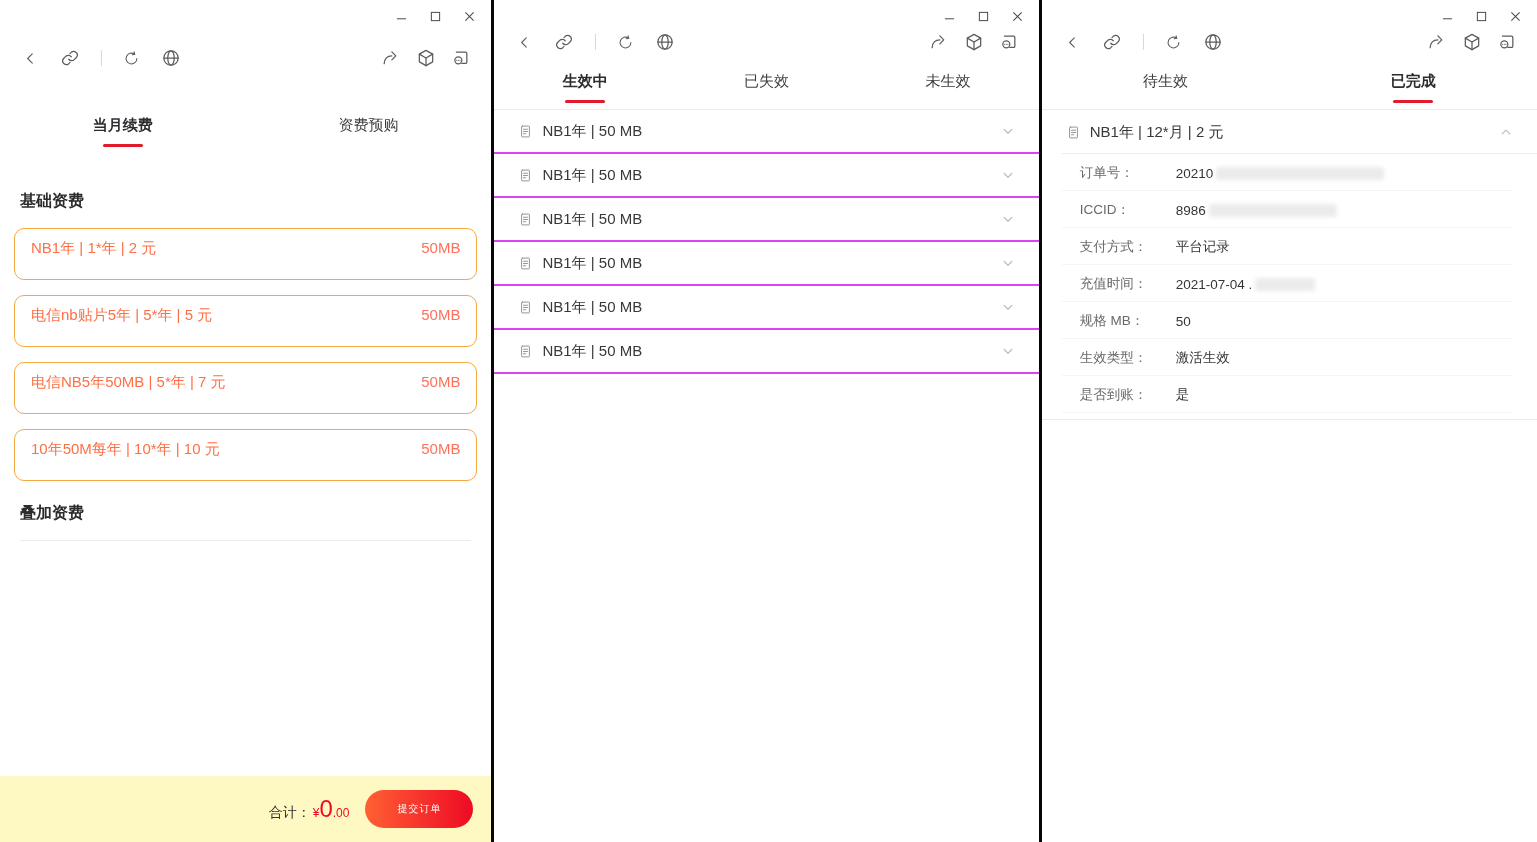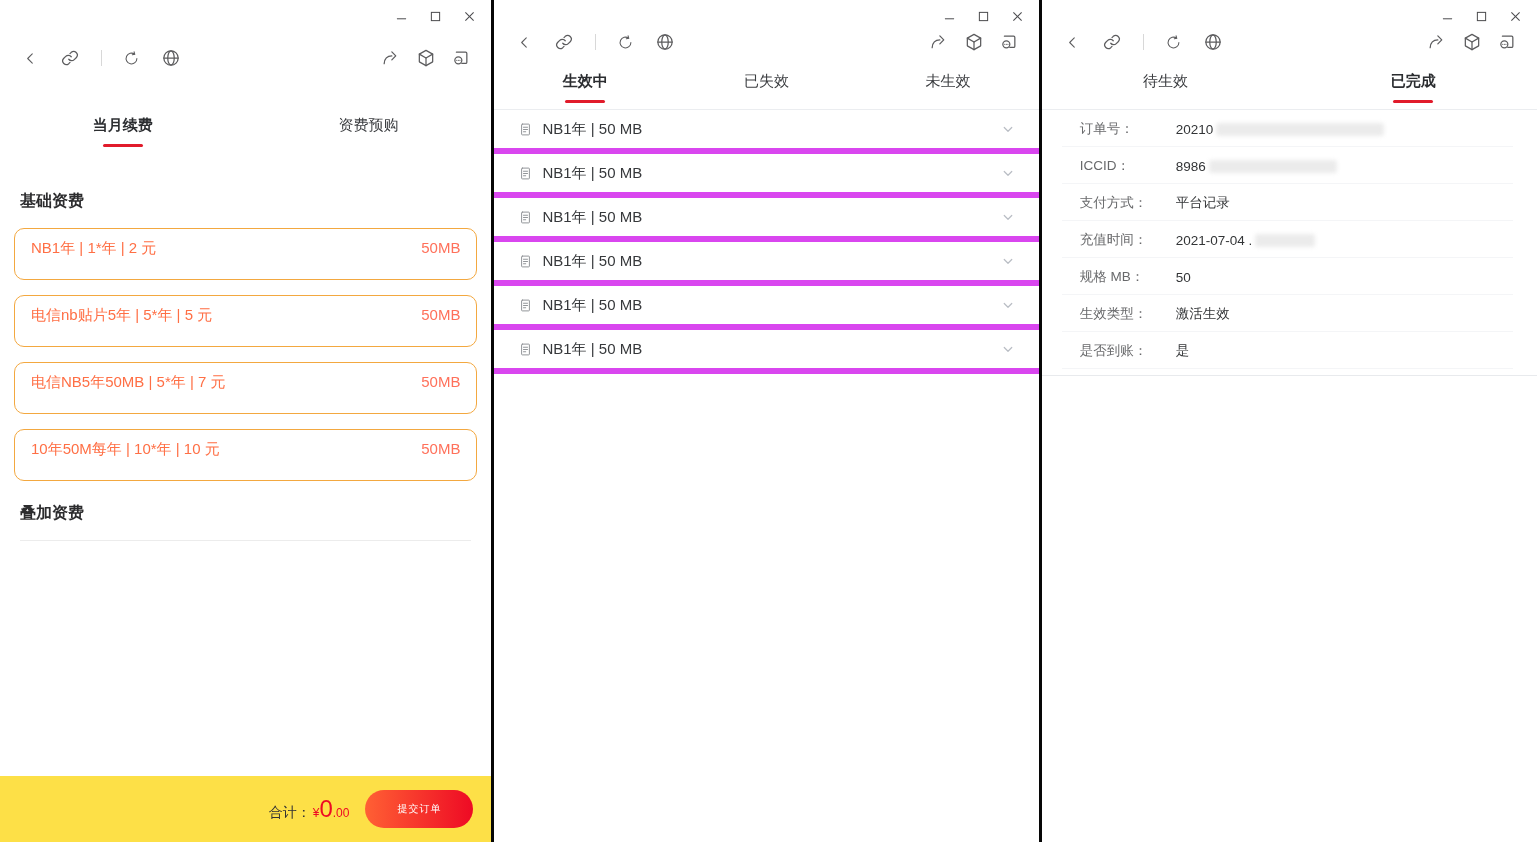--- a/index.html
+++ b/index.html
@@ -49,39 +49,39 @@
     padding:10px 16px 0 16px; margin-bottom:15px;
     display:flex; justify-content:space-between; align-items:flex-start;
     cursor:pointer; background:#fff;
   }
   .plan-name { font-size:15px; color:#ff6f45; }
   .plan-size { font-size:15px; color:#ff705a; }
   .addon-title { margin-top:22px; }
   .addon-divider { height:1px; background:#ececec; margin:14px 6px 0 6px; }
 
   .w1-footer {
-    position:absolute; left:0; right:0; bottom:0; height:66px; background:#fde047;
+    position:absolute; left:0; right:0; bottom:0; height:66px; background:#fef9c3;
     display:flex; align-items:center; justify-content:flex-end; padding-right:18px;
   }
   .total-group { display:flex; align-items:baseline; }
   .total-label { font-size:14px; color:#323233; }
   .currency { font-size:12px; color:#ee0a24; margin-left:2px; }
   .amount-int { font-size:24px; color:#ee0a24; line-height:1; }
   .amount-dec { font-size:12px; color:#ee0a24; }
   .submit-btn {
     margin-left:16px; width:108px; height:38px; border:none; border-radius:19px;
     background:linear-gradient(to right,#ff6034,#ee0a24);
     color:#fff; font-size:10px; letter-spacing:1px; cursor:pointer;
     font-family:"Liberation Sans","DejaVu Sans",sans-serif;
   }
 
   
   .list-row {
     height:44px; display:flex; align-items:center; padding:0 22px 0 24px;
-    border-bottom:6px solid #d946ef; cursor:pointer;justify-content:center;
+    border-bottom:2px solid #d946ef; cursor:pointer;justify-content:center;
   }
   .doc-ic { width:15px; height:15px; color:#8f9296; margin-right:9px; flex:none; }
   .row-title { font-size:15px; color:#36383b; }
   .chev { width:18px; height:18px; color:#b9bdc4; margin-left:auto; flex:none; }
 
   
   .order-header {
     height:44px; display:flex; align-items:center; padding:0 22px 0 24px;
     position:relative; cursor:pointer;
   }
@@ -436,20 +436,29 @@
             <use href="#i-devtools"></use>
           </svg>
         </button>
     </div>
   </div>
   <div class="tabbar">
     <div class="tab"><span class="tab-label">待生效</span></div>
     <div class="tab active"><span class="tab-label">已完成</span></div>
   </div>
   <div>
+    <div class="order-header">
+      <svg class="doc-ic" viewBox="0 0 20 20">
+          <use href="#i-doc"></use>
+        </svg>
+      <span class="row-title">NB1年 | 12*月 | 2 元</span>
+      <svg class="chev" viewBox="0 0 24 24">
+          <use href="#i-chev-up"></use>
+        </svg>
+    </div>
     <div class="detail-row">
       <span class="detail-label">订单号：</span>
       <span class="detail-value"><span>20210</span><span class="redact rw1"></span></span>
     </div>
     <div class="detail-row">
       <span class="detail-label">ICCID：</span>
       <span class="detail-value"><span>8986</span><span class="redact rw2"></span></span>
     </div>
     <div class="detail-row">
       <span class="detail-label">支付方式：</span>

